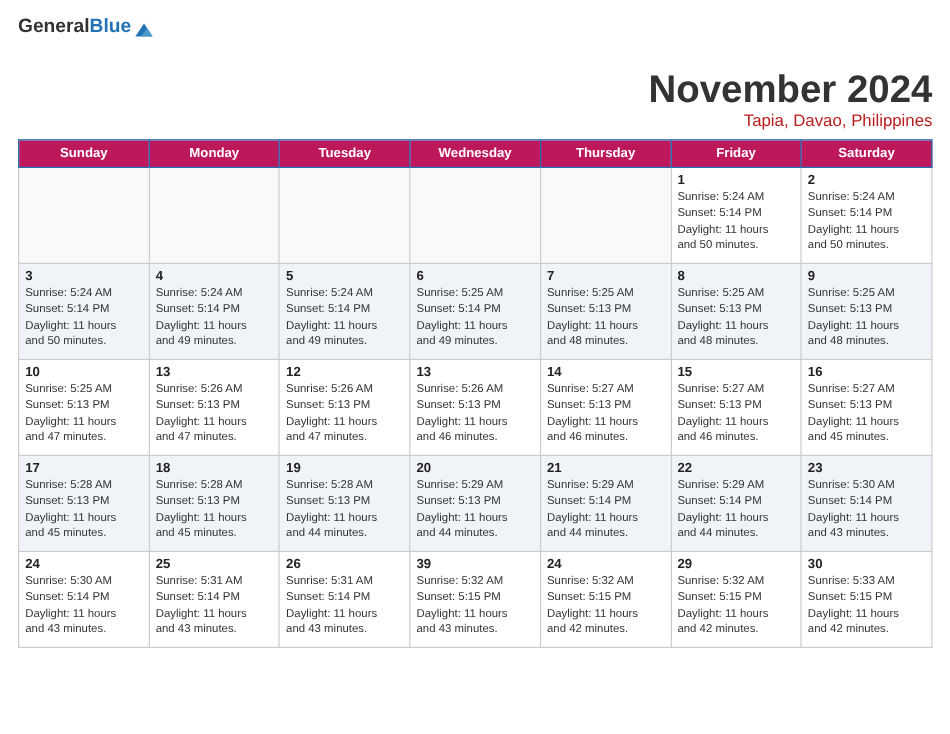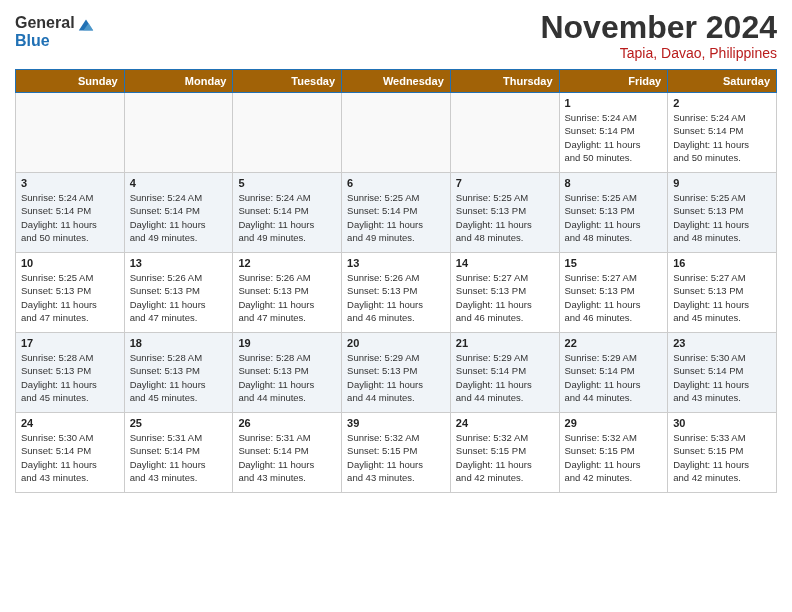--- a/index.html
+++ b/index.html
@@ -23,61 +23,61 @@
       margin-bottom: 8px;
     }
     .logo {
       display: flex;
       align-items: flex-start;
       gap: 0;
       margin-top: 4px;
     }
     .logo-text {
       display: flex;
-      flex-direction: column;
       line-height: 1.1;
     }
     .logo-general {
       font-size: 16px;
       font-weight: bold;
       color: #333;
     }
     .logo-blue {
       font-size: 16px;
       font-weight: bold;
       color: #2171b5;
     }
     .logo-icon {
       width: 18px;
       height: 18px;
       margin-left: 2px;
       margin-top: 2px;
     }
     .title-block {
       text-align: right;
+      margin-top: 47px;
     }
     .month-title {
       font-size: 32px;
       font-weight: bold;
       color: #333;
       line-height: 1.1;
     }
     .location {
       font-size: 14px;
       color: #b91c1c;
     }
     .calendar {
       width: 100%;
       border-collapse: collapse;
       font-size: 10px;
     }
     .calendar th {
-      background: #a16207;
+      background: #be185d;
       color: #fff;
-      text-align: right;
+      text-align: center;
       padding: 5px 6px;
       font-size: 11px;
       font-weight: bold;
       border: 1px solid #2171b5;
     }
     .calendar td {
       border: 1px solid #ccc;
       vertical-align: top;
       padding: 4px 5px;
       width: calc(100% / 7);

